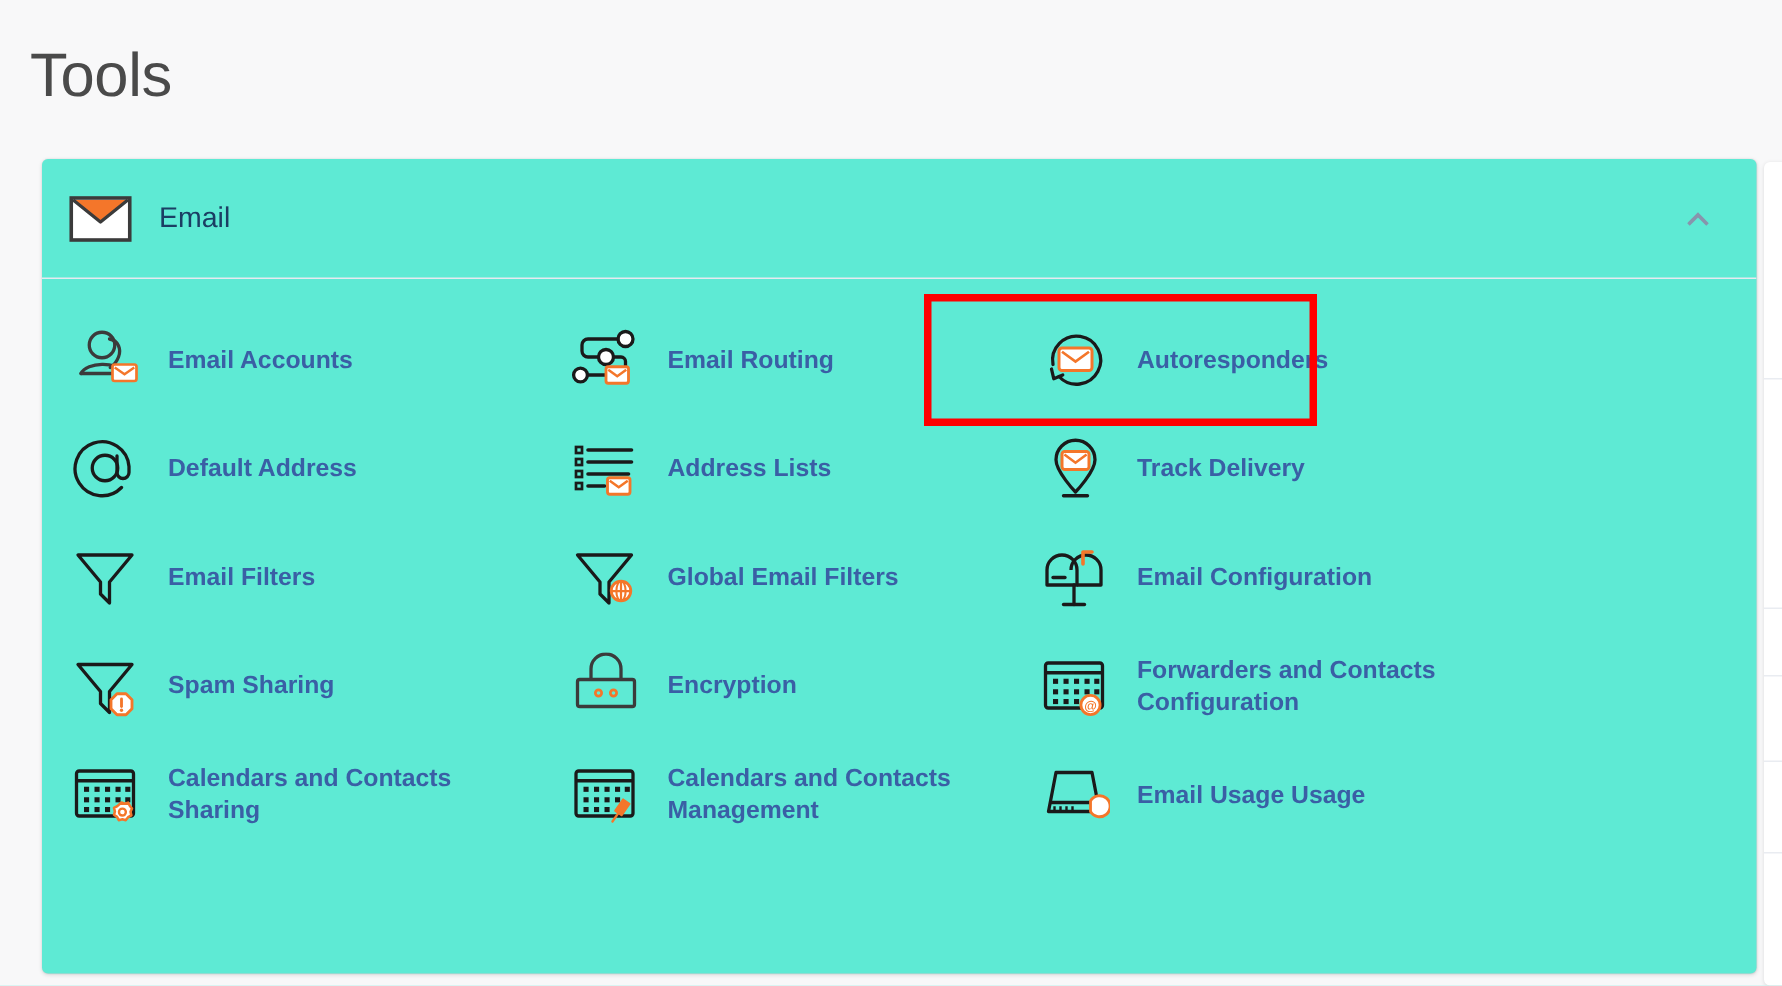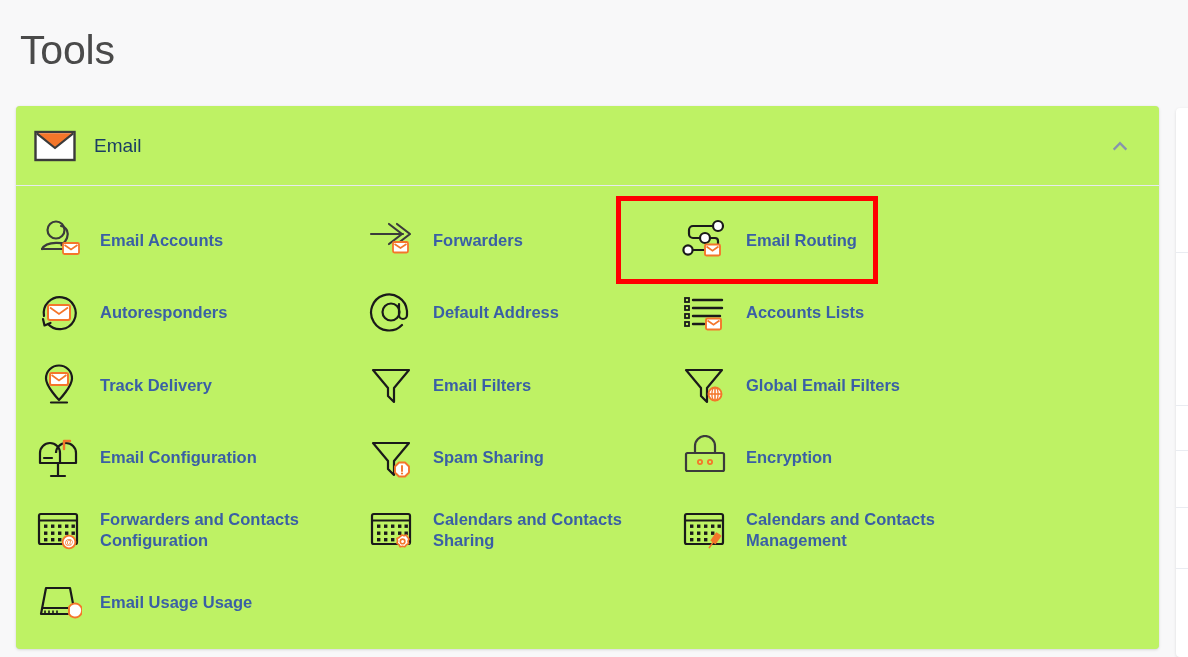--- a/index.html
+++ b/index.html
@@ -19,23 +19,23 @@
     font-size: 41px;
     font-weight: 300;
     color: #4a4a4a;
     letter-spacing: -0.2px;
     line-height: 52px;
   }
 
   
   .card {
     position: absolute;
-    left: 16px; top: 106px;
+    left: 28px; top: 106px;
     width: 1143px; height: 543px;
-    background: #bef264;
+    background: #5eead4;
     border-radius: 4px;
     box-shadow: 0 1px 3px rgba(0,0,0,0.13), 0 0 1px rgba(0,0,0,0.10);
     overflow: hidden;
   }
   .card-header {
     position: relative;
     height: 80px;
     border-bottom: 1px solid #e6eaf0;
     display: flex;
     align-items: center;
@@ -143,32 +143,20 @@
             <path d="M6 32 C10 24 30 24 34 31" fill="none" stroke="#3b3b3b" stroke-width="2.2" stroke-linecap="round"></path>
             <path d="M25 9 C31 10 33 16 31 21 C29.5 25 27 27 25.5 28" fill="none" stroke="#3b3b3b" stroke-width="2.2" stroke-linecap="round"></path>
             <path d="M6 32 L32 32" stroke="#3b3b3b" stroke-width="2.2" stroke-linecap="round"></path>
             <rect x="27" y="26" width="16" height="11" rx="1.5" fill="#ffffff" stroke="#f4762a" stroke-width="1.8"></rect>
             <path d="M28.5 28 L35 32.5 L41.5 28" fill="none" stroke="#f4762a" stroke-width="1.6"></path>
           </svg>
         </span>
         <span class="tool-label">Email Accounts</span>
       </a>
 
-      <a class="tool-item">
-        <span class="tool-icon">
-          <svg viewBox="0 0 46 46" width="46" height="46">
-            <path d="M2 17 L34 17" stroke="#3b3b3b" stroke-width="2.2" stroke-linecap="round"></path>
-            <path d="M20 7 L33 17 L20 27" fill="none" stroke="#3b3b3b" stroke-width="2.2" stroke-linecap="round" stroke-linejoin="round"></path>
-            <path d="M28 7 L41 17 L28 27" fill="none" stroke="#3b3b3b" stroke-width="2.2" stroke-linecap="round" stroke-linejoin="round"></path>
-            <rect x="24" y="25" width="15" height="10.5" rx="1.5" fill="#ffffff" stroke="#f4762a" stroke-width="1.8"></rect>
-            <path d="M25.5 27 L31.5 31 L37.5 27" fill="none" stroke="#f4762a" stroke-width="1.6"></path>
-          </svg>
-        </span>
-        <span class="tool-label">Forwarders</span>
-      </a>
 
       <a class="tool-item">
         <span class="tool-icon">
           <svg viewBox="0 0 46 46" width="46" height="46">
             <circle cx="36" cy="9" r="5" fill="#ffffff" stroke="#1a1a1a" stroke-width="2.2"></circle>
             <circle cx="23" cy="21" r="5" fill="#ffffff" stroke="#1a1a1a" stroke-width="2.2"></circle>
             <circle cx="6" cy="33" r="4.6" fill="#ffffff" stroke="#1a1a1a" stroke-width="2.2"></circle>
             <path d="M31 9 L11 9 A4 4 0 0 0 7 13 L7 17 A4 4 0 0 0 11 21 L18 21" fill="none" stroke="#1a1a1a" stroke-width="2.2" stroke-linecap="round"></path>
             <path d="M28 21 L33 21 A3 3 0 0 1 36 24 L36 29" fill="none" stroke="#1a1a1a" stroke-width="2.2" stroke-linecap="round"></path>
             <path d="M11 33 L23 33" stroke="#1a1a1a" stroke-width="2.2" stroke-linecap="round"></path>
@@ -209,21 +197,21 @@
             <rect x="3" y="24" width="4" height="4" fill="none" stroke="#1a1a1a" stroke-width="1.8"></rect>
             <rect x="3" y="32" width="4" height="4" fill="none" stroke="#1a1a1a" stroke-width="1.8"></rect>
             <path d="M11 10 L40 10" stroke="#1a1a1a" stroke-width="2.4" stroke-linecap="round"></path>
             <path d="M11 18 L40 18" stroke="#1a1a1a" stroke-width="2.4" stroke-linecap="round"></path>
             <path d="M11 26 L38 26" stroke="#1a1a1a" stroke-width="2.4" stroke-linecap="round"></path>
             <path d="M11 34 L22 34" stroke="#1a1a1a" stroke-width="2.4" stroke-linecap="round"></path>
             <rect x="24" y="28.5" width="15" height="11" rx="1.5" fill="#ffffff" stroke="#f4762a" stroke-width="1.9"></rect>
             <path d="M25.5 30.5 L31.5 34.8 L37.5 30.5" fill="none" stroke="#f4762a" stroke-width="1.7"></path>
           </svg>
         </span>
-        <span class="tool-label">Accounts Lists</span>
+        <span class="tool-label">Address Lists</span>
       </a>
 
       <a class="tool-item">
         <span class="tool-icon">
           <svg viewBox="0 0 46 46" width="46" height="46">
             <path d="M23 38 C23 38 36 24.5 36 16.5 A13 13 0 0 0 10 16.5 C10 24.5 23 38 23 38 Z" fill="none" stroke="#1a1a1a" stroke-width="2.2" stroke-linejoin="round"></path>
             <path d="M15 40.5 L31 40.5" stroke="#1a1a1a" stroke-width="2.2" stroke-linecap="round"></path>
             <rect x="14" y="11" width="18" height="12" rx="1.8" fill="#ffffff" stroke="#f4762a" stroke-width="2"></rect>
             <path d="M15.6 13 L23 18.5 L30.4 13" fill="none" stroke="#f4762a" stroke-width="1.7"></path>
           </svg>

